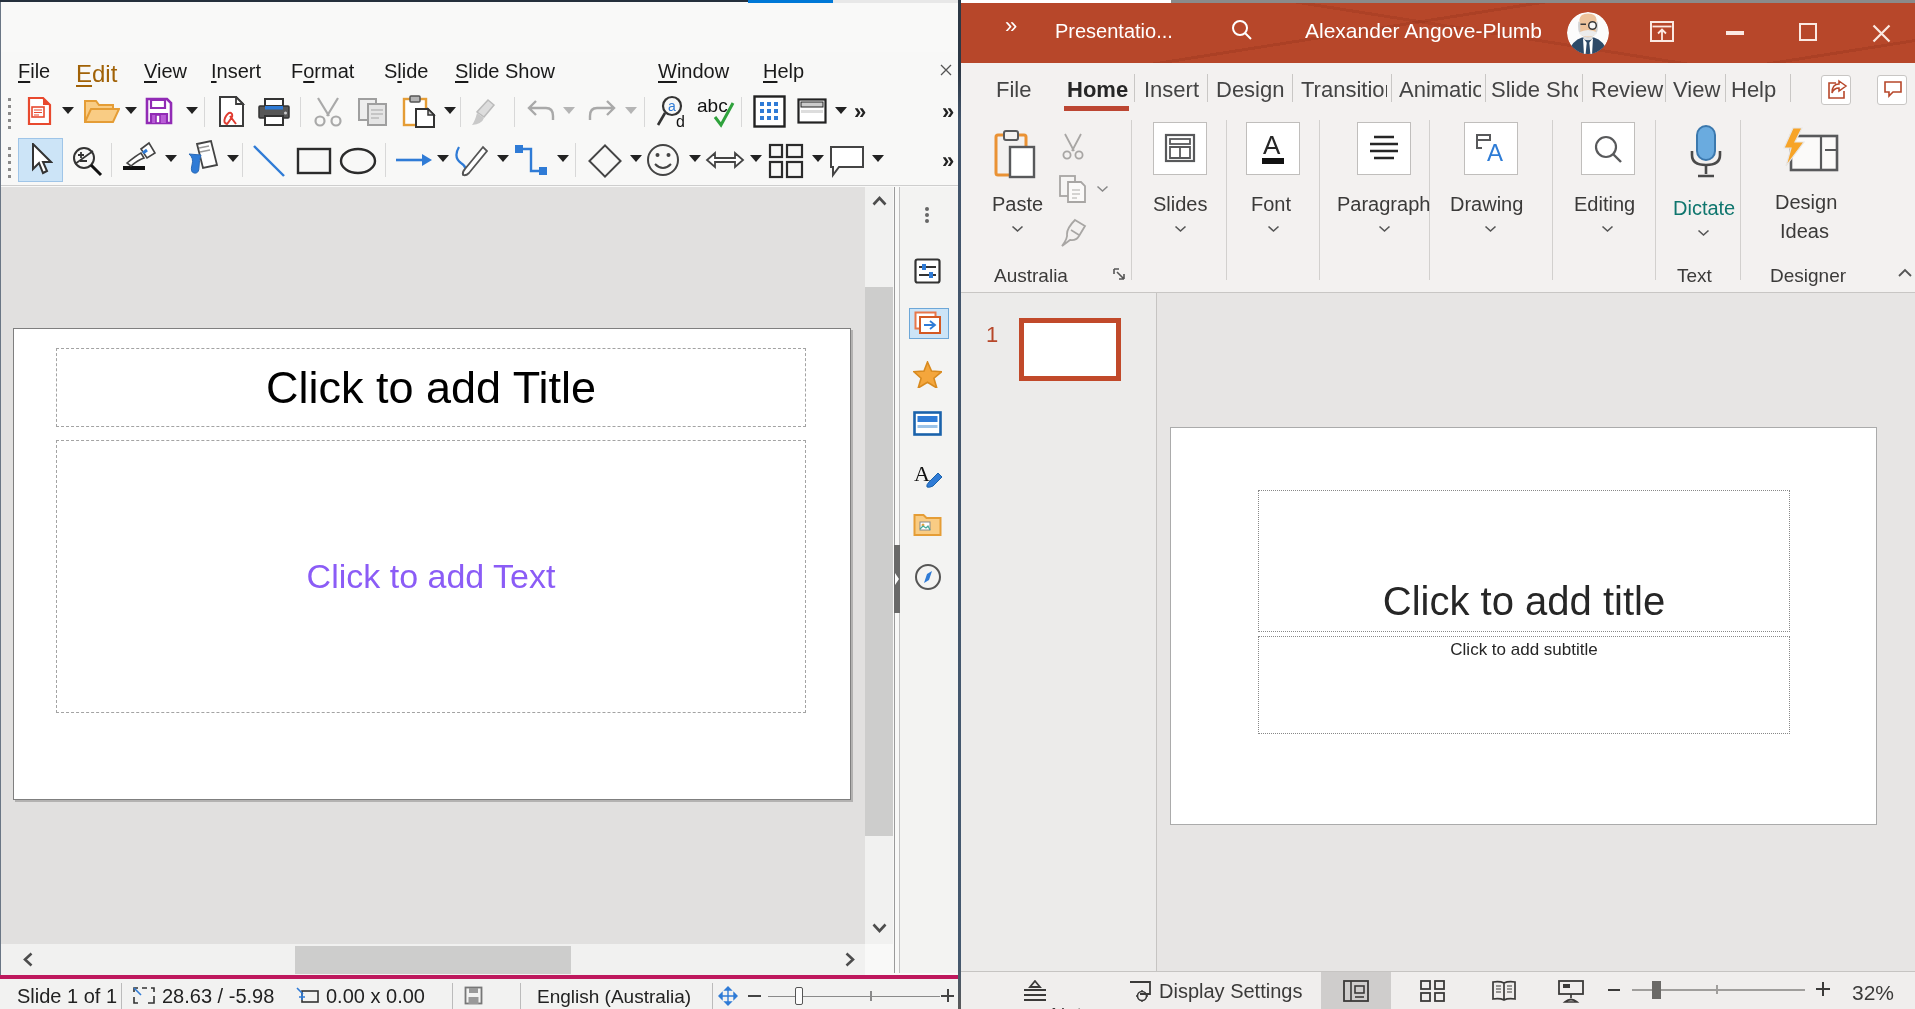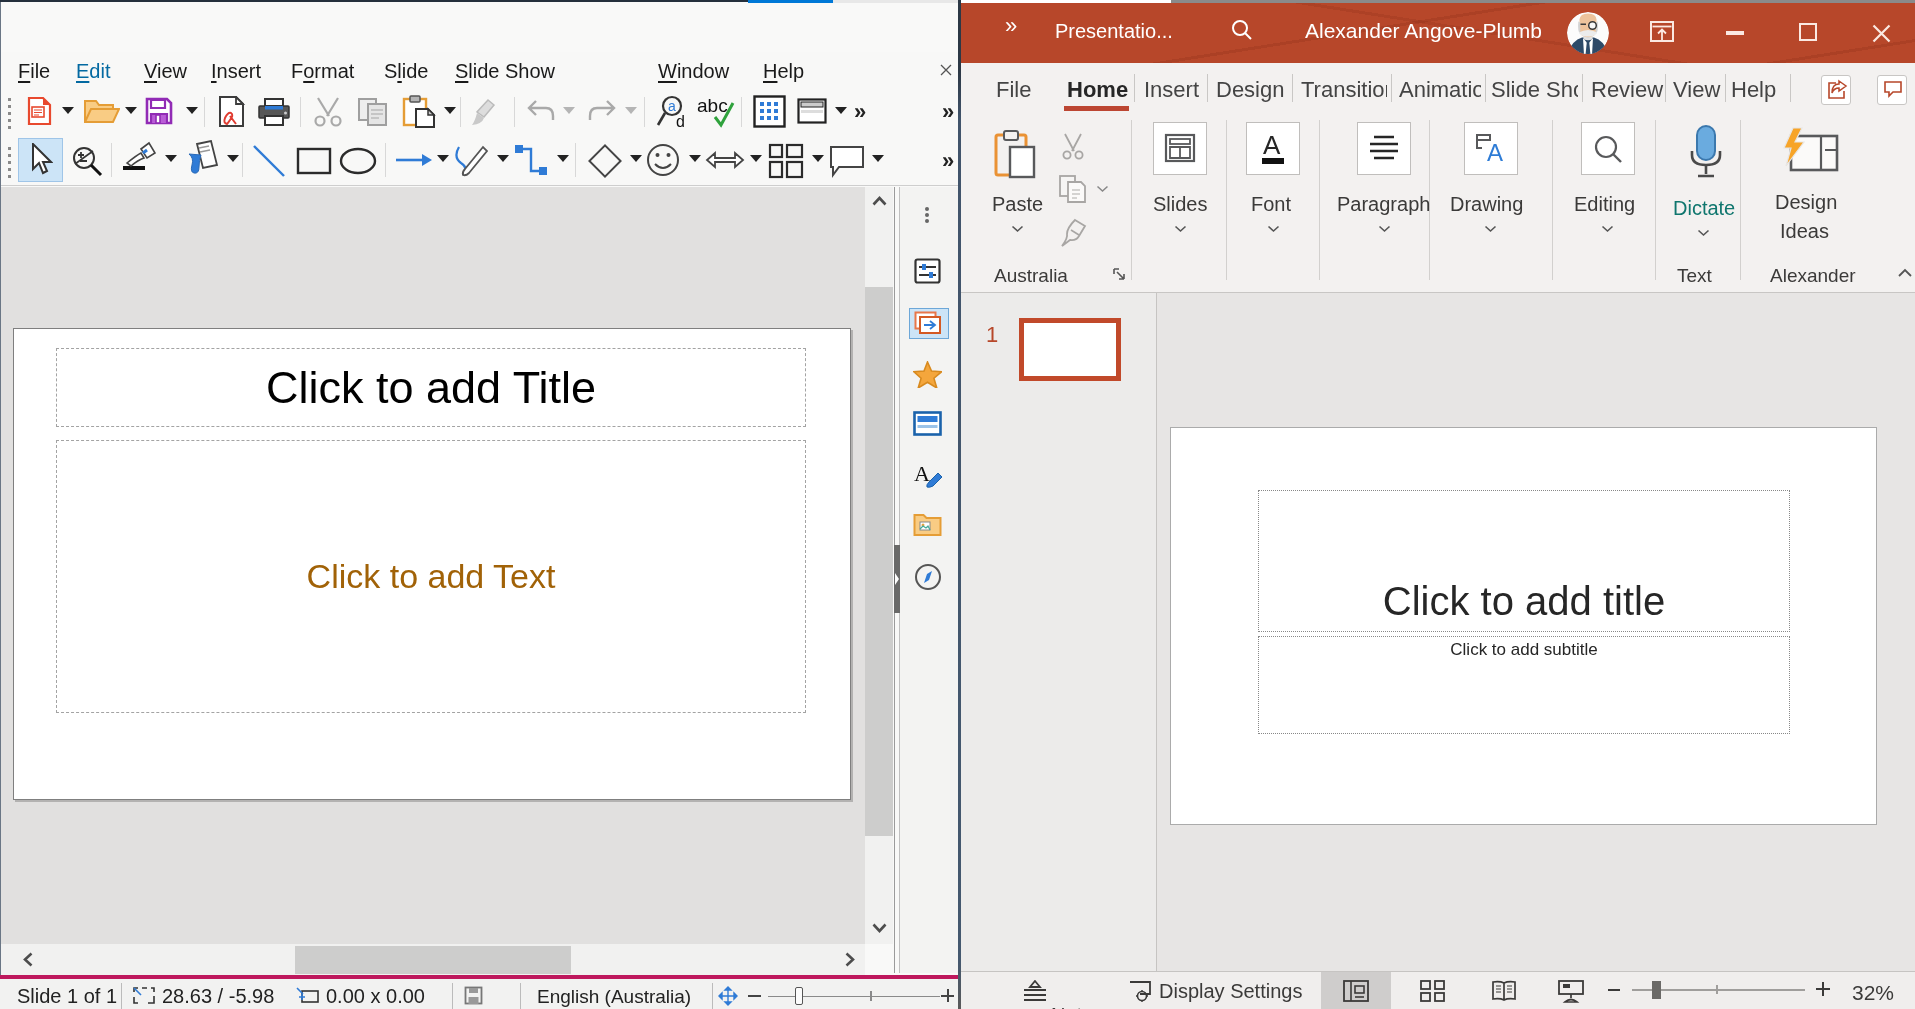--- a/index.html
+++ b/index.html
@@ -16,21 +16,21 @@
 <div id="lo">
 
 <div class="abs" style="left:0;top:0;width:748px;height:2px;background:#25303c;"></div>
 <div class="abs" style="left:748px;top:0;width:85px;height:3px;background:#0078d7;"></div>
 <div class="abs" style="left:833px;top:0;width:125px;height:3px;background:#e8e8e8;"></div>
 <div class="abs" style="left:0;top:2px;width:1px;height:1007px;background:#6a7685;"></div>
 
 
 <div class="abs" style="left:1px;top:52px;width:957px;height:37px;background:#f8f8f7;">
 <div class="abs" style="left:17px;top:8px;font-size:20px;color:#1a1a1a;"><span style="text-decoration:underline;text-underline-offset:3px;">F</span>ile</div>
-<div class="abs" style="left:75px;top:8px;font-size:20px;color:#0369a1;"><span style="text-decoration:underline;text-underline-offset:3px;">E</span>dit</div>
+<div class="abs" style="left:75px;top:8px;font-size:24px;color:#a16207;"><span style="text-decoration:underline;text-underline-offset:3px;">E</span>dit</div>
 <div class="abs" style="left:143px;top:8px;font-size:20px;color:#1a1a1a;"><span style="text-decoration:underline;text-underline-offset:3px;">V</span>iew</div>
 <div class="abs" style="left:210px;top:8px;font-size:20px;color:#1a1a1a;"><span style="text-decoration:underline;text-underline-offset:3px;">I</span>nsert</div>
 <div class="abs" style="left:290px;top:8px;font-size:20px;color:#1a1a1a;">F<span style="text-decoration:underline;text-underline-offset:3px;">o</span>rmat</div>
 <div class="abs" style="left:383px;top:8px;font-size:20px;color:#1a1a1a;">S<span style="text-decoration:underline;text-underline-offset:3px;">l</span>ide</div>
 <div class="abs" style="left:454px;top:8px;font-size:20px;color:#1a1a1a;"><span style="text-decoration:underline;text-underline-offset:3px;">S</span>lide Show</div>
 <div class="abs" style="left:581px;top:8px;font-size:20px;color:#1a1a1a;margin-top:41px;"><span style="text-decoration:underline;text-underline-offset:3px;">T</span>ools</div>
 <div class="abs" style="left:657px;top:8px;font-size:20px;color:#1a1a1a;"><span style="text-decoration:underline;text-underline-offset:3px;">W</span>indow</div>
 <div class="abs" style="left:762px;top:8px;font-size:20px;color:#1a1a1a;"><span style="text-decoration:underline;text-underline-offset:3px;">H</span>elp</div>
 
  <svg class="abs" style="left:938px;top:11px;" width="14" height="14" viewBox="0 0 14 14">
@@ -241,21 +241,21 @@
 </svg>
 <div class="dd" style="left:871px;top:20px;border-top-color:#222;"></div>
 <div class="abs" style="left:941px;top:13px;font-size:22px;color:#222;font-weight:bold;">»</div>
 </div>
 
 <div class="abs" style="left:1px;top:187px;width:864px;height:757px;background:#e1e0df;"></div>
 <div class="abs" style="left:13px;top:328px;width:838px;height:472px;background:#fff;border:1px solid #7f7f7f;box-shadow:2px 2px 0 #b3b2b1;"></div>
 <div class="abs" style="left:56px;top:348px;width:750px;height:79px;border:1px dashed #a3a3a3;"></div>
 <div class="abs" style="left:56px;top:440px;width:750px;height:273px;border:1px dashed #a3a3a3;"></div>
 <div class="abs" style="left:56px;top:348px;width:750px;height:79px;display:flex;align-items:center;justify-content:center;font-size:45px;color:#000;">Click to add Title</div>
-<div class="abs" style="left:56px;top:440px;width:750px;height:273px;display:flex;align-items:center;justify-content:center;font-size:34px;color:#a16207;">Click to add Text</div>
+<div class="abs" style="left:56px;top:440px;width:750px;height:273px;display:flex;align-items:center;justify-content:center;font-size:34px;color:#8b5cf6;">Click to add Text</div>
 
 <div class="abs" style="left:865px;top:187px;width:28px;height:757px;background:#f1f1f0;"></div>
 <svg class="abs" style="left:872px;top:196px" width="15" height="10" viewBox="0 0 15 10">
       <path d="M1.5 8.5 L7.5 2 L13.5 8.5" fill="none" stroke="#4d4d4d" stroke-width="2.6"></path>
     </svg>
 <div class="abs" style="left:865px;top:287px;width:28px;height:549px;background:#cdcdcc;"></div>
 <svg class="abs" style="left:872px;top:923px" width="15" height="10" viewBox="0 0 15 10">
       <path d="M1.5 1.5 L7.5 8 L13.5 1.5" fill="none" stroke="#4d4d4d" stroke-width="2.6"></path>
     </svg>
 <div class="abs" style="left:894px;top:187px;width:1px;height:786px;background:#9b9b9b;"></div>
@@ -529,21 +529,21 @@
 <div class="abs" style="left:716px;top:153px;font-size:19px;color:#3b3a39;">Text</div>
 
 <svg class="abs" style="left:816px;top:14px" width="62" height="52" viewBox="0 0 62 52">
  <rect x="14" y="10" width="46" height="34" fill="#fbfaf9" stroke="#58595b" stroke-width="2.6"></rect>
  <path d="M44 10 v34 M48 24 h12" fill="none" stroke="#58595b" stroke-width="2.2"></path>
  <path d="M18 14 h22 v26 h-22 z" fill="none" stroke="#fbfaf9" stroke-width="0"></path>
  <path d="M16 2 L7 22 h7 L9 40 L27 16 h-9 L25 2 z" fill="#f7a428" stroke="#e8e6e4" stroke-width="1.2"></path>
 </svg>
 <div class="abs" style="left:814px;top:79px;font-size:20px;color:#3b3a39;">Design</div>
 <div class="abs" style="left:819px;top:108px;font-size:20px;color:#3b3a39;">Ideas</div>
-<div class="abs" style="left:809px;top:153px;font-size:19px;color:#3b3a39;">Alexander</div>
+<div class="abs" style="left:809px;top:153px;font-size:19px;color:#3b3a39;">Designer</div>
 <svg class="chev" style="left:936px;top:156px" width="16" height="10" viewBox="0 0 16 10">
         <path d="M2 8 L8 2 L14 8" fill="none" stroke="#555" stroke-width="1.8"></path>
       </svg>
 </div>
 
 <div class="abs" style="left:3px;top:293px;width:954px;height:678px;background:#e7e5e4;"></div>
 <div class="abs" style="left:3px;top:293px;width:195px;height:678px;background:#ecebea;"></div>
 <div class="abs" style="left:198px;top:293px;width:1px;height:678px;background:#c6c4c2;"></div>
 <div class="abs" style="left:28px;top:322px;font-size:22px;color:#b7472a;">1</div>
 <div class="abs" style="left:61px;top:318px;width:102px;height:63px;background:#fff;border:5px solid #c1492a;"></div>

